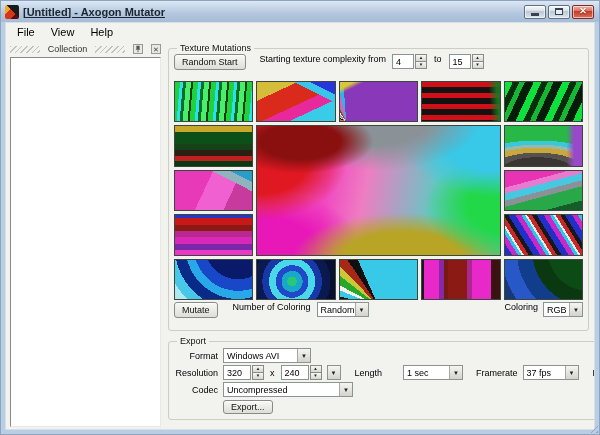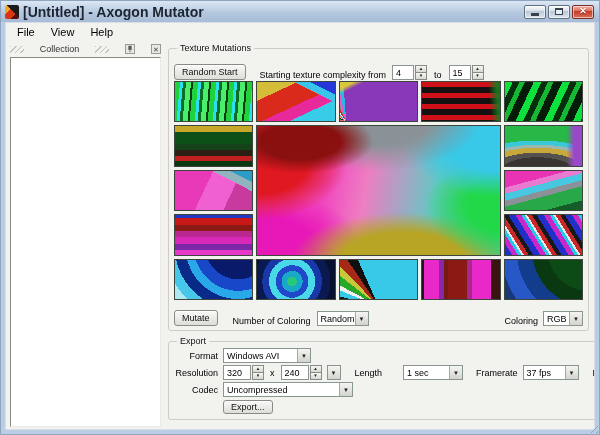--- a/index.html
+++ b/index.html
@@ -21,21 +21,21 @@
     padding: 0 5px 0 4px;
     background: linear-gradient(#dce7f5, #b3c6de 60%, #a7bcd7);
   }
   .app-icon {
     width: 14px; height: 14px; margin-right: 4px;
     border-radius: 2px;
     background:
       linear-gradient(to top right, transparent 0 55%, #1a1a1a 55%) ,
       linear-gradient(135deg, #f0a828 0 35%, #d83418 35% 70%, #5a1008 70%);
   }
-  .title-text { font-size: 14px; font-weight: bold; color: #1c2430; flex: 1; white-space: nowrap; overflow: hidden; }
+  .title-text { font-size: 11px; font-weight: bold; color: #1c2430; flex: 1; white-space: nowrap; overflow: hidden; text-decoration: underline; }
   .tb-buttons { display: flex; gap: 2px; }
   .tb-btn {
     width: 22px; height: 14px;
     border: 1px solid #60707f; border-radius: 2px;
     background: linear-gradient(#fbfcfd, #d5dde7 45%, #bcc8d6 45%, #dde4ec);
     display: flex; align-items: center; justify-content: center;
     box-shadow: inset 0 0 0 1px rgba(255,255,255,.55);
   }
   .tb-btn.close {
     border-color: #7e2c22;
@@ -62,21 +62,21 @@
   .menu-item { font-size: 11px; padding: 2px 7px; cursor: default; }
 
   .content { flex: 1; display: flex; overflow: hidden; }
 
   
   .dock {
     width: 156px; flex: 0 0 156px;
     display: flex; flex-direction: column;
     padding: 2px 1px 2px 4px;
   }
-  .dock-header { height: 12px; display: flex; align-items: center; gap: 16px; margin-bottom: 2px; }
+  .dock-header { height: 12px; display: flex; align-items: center; gap: 8px; margin-bottom: 2px; }
   .hatch {
     flex: 1; height: 7px;
     background: repeating-linear-gradient(135deg, #c2c2bd 0 1px, transparent 1px 4px);
   }
   .dock-title { font-size: 9px; color: #333; }
   .dock-btn {
     width: 10px; height: 10px;
     border: 1px solid #9a9a94; background: #e8e8e4;
     display: flex; align-items: center; justify-content: center;
     font-size: 7px; color: #444; line-height: 1;
@@ -92,21 +92,21 @@
 
   fieldset {
     border: 1px solid #cdcdc3; border-radius: 3px;
     padding: 1px 5px 4px 5px;
   }
   legend { font-size: 9px; padding: 0 3px; margin-left: 3px; color: #111; }
 
   .texture-fieldset { flex: 1; display: flex; flex-direction: column; overflow: hidden; }
   .export-fieldset { flex: 0 0 84px; margin-top: 5px; }
 
-  .row { display: flex; align-items: flex-end; }
+  .row { display: flex; align-items: flex-start; }
   .tm-top { height: 26px; flex: 0 0 26px; }
   .tm-bottom { height: 24px; flex: 0 0 24px; }
 
   .btn {
     font-size: 9px; color: #111;
     border: 1px solid #8b8b85; border-radius: 3px;
     background: linear-gradient(#f8f8f6, #dedeD8);
     padding: 2px 7px; height: 16px;
     display: inline-flex; align-items: center;
     box-shadow: inset 0 1px 0 #fff;

